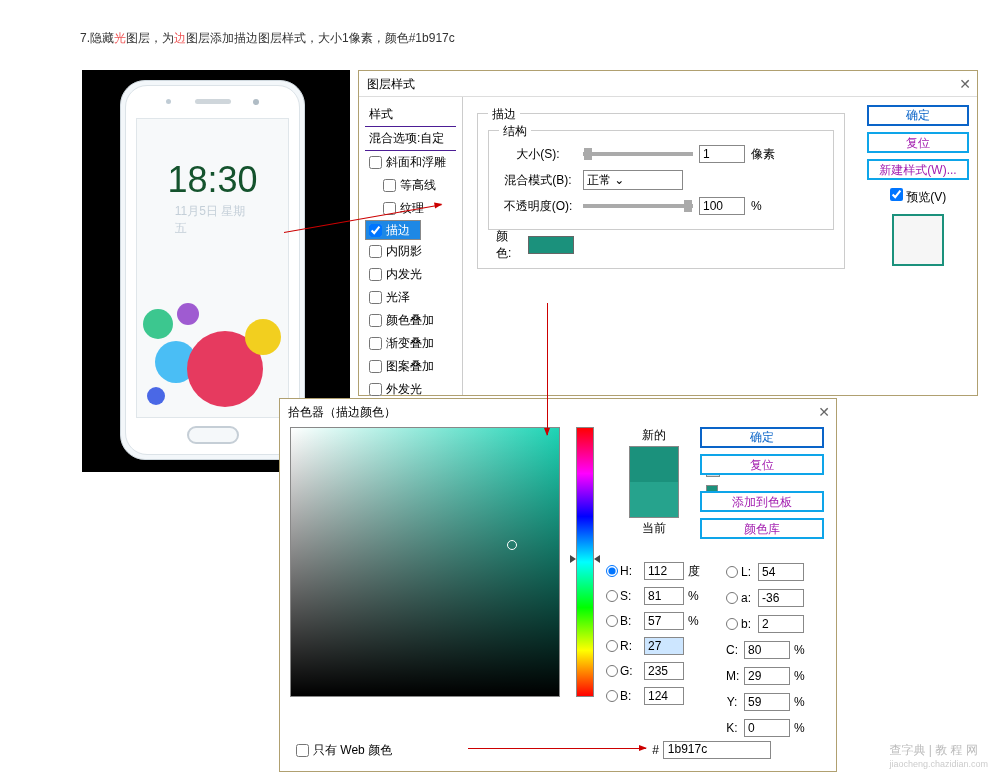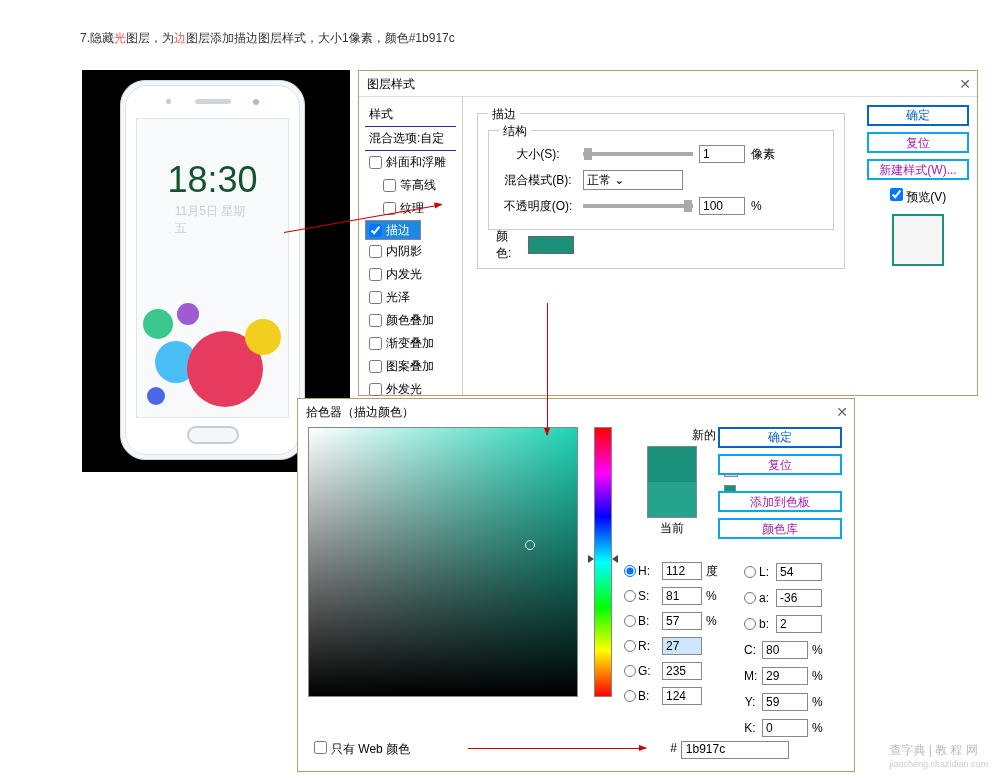--- a/index.html
+++ b/index.html
@@ -49,47 +49,47 @@
 .sel{width:56px;height:20px;border:1px solid #888;line-height:18px;padding:0 3px;background:#fff}
 .sel2{width:100px}
 .swatch-stroke{width:46px;height:18px;background:#1b917c;border:1px solid #666;display:inline-block}
 .ls-right{width:118px;padding:8px}
 .btn{width:100%;height:21px;border:1px solid #0a64c8;background:#fff;color:#0a64c8;text-align:center;line-height:19px;margin-bottom:6px;cursor:pointer}
 .btn.primary{border:2px solid #0a64c8;line-height:17px}
 .btn.plain{border:2px solid #0ea5e9;color:#a21caf}
 .cbx{margin:8px 0;text-align:center}
 .preview-sq{width:52px;height:52px;border:2px solid #1b917c;margin:6px auto 0;background:#f6f6f6}
 
-.picker{left:297px;top:398px;width:558px;height:374px}
+.picker{left:279px;top:398px;width:558px;height:374px}
 .picker .dlg-title{border-bottom:none}
 .picker-body{position:absolute;top:28px;left:10px;right:10px;bottom:0}
 .gradient-field{position:relative;width:270px;height:270px;background:linear-gradient(to bottom,rgba(0,0,0,0),#000),linear-gradient(to right,#fff,#1ed4b5);border:1px solid #888}
 .grad-cursor{position:absolute;width:10px;height:10px;border:1px solid #fff;border-radius:50%;left:216px;top:112px}
 .hue-bar{position:absolute;left:286px;top:0;width:18px;height:270px;background:linear-gradient(to bottom,#f00 0%,#f0f 17%,#00f 33%,#0ff 50%,#0f0 67%,#ff0 83%,#f00 100%);border:1px solid #888}
 .hue-handle{position:absolute;left:-7px;right:-7px;top:49%;height:0}
 .hue-handle::before,.hue-handle::after{content:'';position:absolute;top:-4px;width:0;height:0;border-top:4px solid transparent;border-bottom:4px solid transparent}
 .hue-handle::before{left:-0px;border-left:6px solid #444}
 .hue-handle::after{right:-0px;border-right:6px solid #444}
 .swatches{position:absolute;left:320px;top:0;width:88px}
-.new-label{text-align:right}
+.new-label{text-align:center}
 .new-color{width:50px;height:36px;background:#1b917c;margin:2px auto 0;border:1px solid #888;border-bottom:none}
 .cur-color{width:50px;height:36px;background:#26a38d;margin:0 auto 2px;border:1px solid #888;border-top:none}
 .cur-label{text-align:center}
 .cube{position:absolute;right:-22px;top:36px;width:14px;height:14px;border:1px solid #888;background:#ddd}
 .dot{position:absolute;right:-20px;top:58px;width:12px;height:12px;border:1px solid #888;background:#1b917c}
 .picker-right{position:absolute;right:2px;top:0;width:124px}
 .color-rows{position:absolute;left:316px;top:130px}
 .color-rows .row{margin:3px 0}
 .radio{width:12px;height:12px;margin-right:2px}
 .color-rows label{width:24px;text-align:left;padding-right:2px}
 .color-rows .numbox{width:40px}
 .unit{width:24px;padding-left:4px}
 .cmyk{position:absolute;left:436px;top:130px}
 .cmyk .row label{width:18px}
-.bottom-row{position:absolute;left:0;bottom:12px;right:0;display:flex;align-items:flex-start;padding-left:6px}
+.bottom-row{position:absolute;left:0;bottom:12px;right:0;display:flex;align-items:center;padding-left:6px}
 .bottom-row input[type=checkbox]{margin-right:4px}
 .hex-label{margin-left:260px;font-family:Arial}
 .hex-input{width:108px;height:18px;border:1px solid #888;margin-left:4px;padding:0 4px}
 
 .arr-red1{position:absolute;left:284px;top:232px;width:160px;height:1px;background:#c00;transform:rotate(-10deg);transform-origin:left}
 .arr-red1::after{content:'';position:absolute;right:-1px;top:-3px;border-left:8px solid #c00;border-top:3px solid transparent;border-bottom:3px solid transparent}
 .arr-red2{position:absolute;left:547px;top:303px;width:1px;height:132px;background:#c00}
 .arr-red2::after{content:'';position:absolute;bottom:-1px;left:-3px;border-top:8px solid #c00;border-left:3px solid transparent;border-right:3px solid transparent}
 .arr-red3{position:absolute;left:468px;top:748px;width:178px;height:1px;background:#c00}
 .arr-red3::after{content:'';position:absolute;right:-1px;top:-3px;border-left:8px solid #c00;border-top:3px solid transparent;border-bottom:3px solid transparent}

